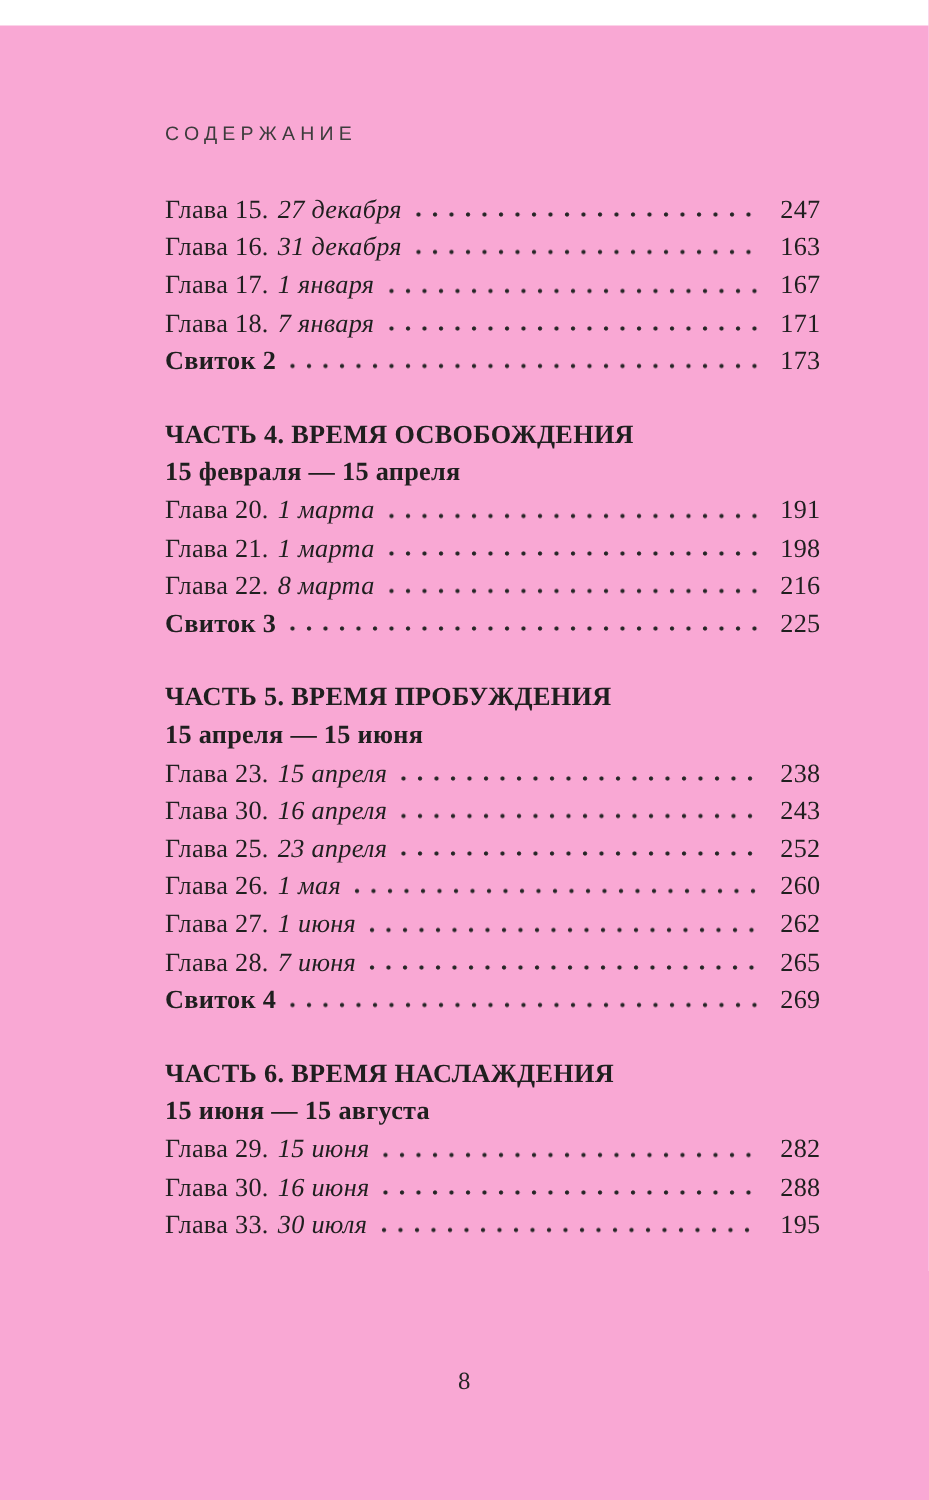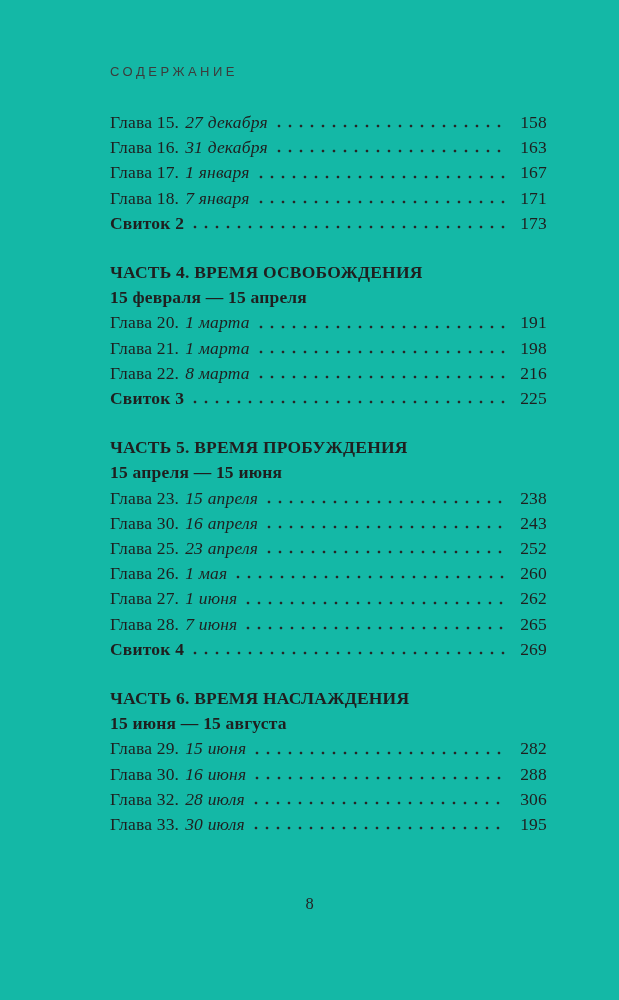--- a/index.html
+++ b/index.html
@@ -5,21 +5,21 @@
   html,body{margin:0;padding:0;}
   body{
     width:619px;height:1000px;
     background:#ffffff;
     font-family:"Liberation Serif", serif;
     color:#1f1f1f;
     position:relative;
     overflow:hidden;
   }
   .page{
-    position:absolute; inset:0; background:#14b8a6;
+    position:absolute; inset:0; background:#f9a8d4;margin-top:17px;
   }
   .doc-header{
     position:absolute; left:110px; top:64px;
     font-family:"Liberation Sans", sans-serif;
     font-size:13px; letter-spacing:3.5px;
     color:#3c3c3c; font-weight:400;
   }
   .toc{
     position:absolute; left:110px; top:110px; width:437px;
   }
@@ -58,21 +58,21 @@
 
   <div class="doc-header">СОДЕРЖАНИЕ</div>
 
   <div class="toc">
 
     <div class="toc-section">
       <div class="toc-row">
         <span class="chapter-label">Глава 15.</span>
         <span class="chapter-title">27 декабря</span>
         <span class="leader"></span>
-        <span class="page-num">158</span>
+        <span class="page-num">247</span>
       </div>
       <div class="toc-row">
         <span class="chapter-label">Глава 16.</span>
         <span class="chapter-title">31 декабря</span>
         <span class="leader"></span>
         <span class="page-num">163</span>
       </div>
       <div class="toc-row">
         <span class="chapter-label">Глава 17.</span>
         <span class="chapter-title">1 января</span>
@@ -175,26 +175,20 @@
         <span class="leader"></span>
         <span class="page-num">282</span>
       </div>
       <div class="toc-row">
         <span class="chapter-label">Глава 30.</span>
         <span class="chapter-title">16 июня</span>
         <span class="leader"></span>
         <span class="page-num">288</span>
       </div>
       <div class="toc-row">
-        <span class="chapter-label">Глава 32.</span>
-        <span class="chapter-title">28 июля</span>
-        <span class="leader"></span>
-        <span class="page-num">306</span>
-      </div>
-      <div class="toc-row">
         <span class="chapter-label">Глава 33.</span>
         <span class="chapter-title">30 июля</span>
         <span class="leader"></span>
         <span class="page-num">195</span>
       </div>
     </div>
 
   </div>
 
   <div class="doc-footer">8</div>

